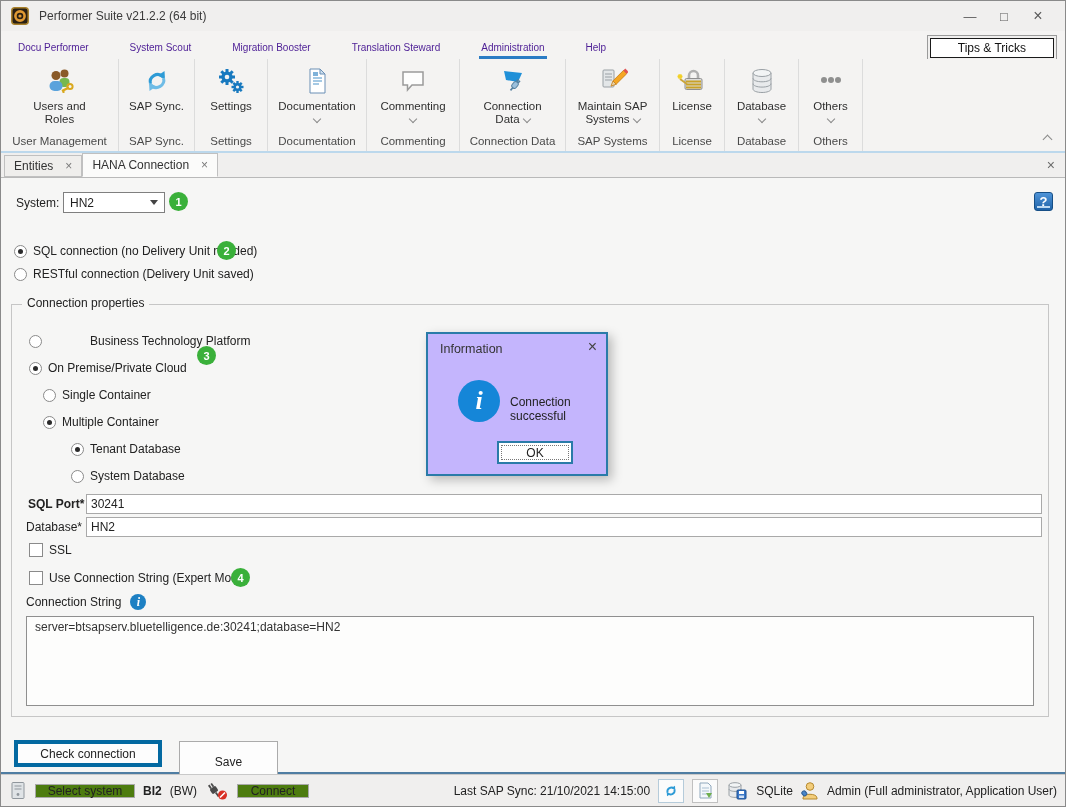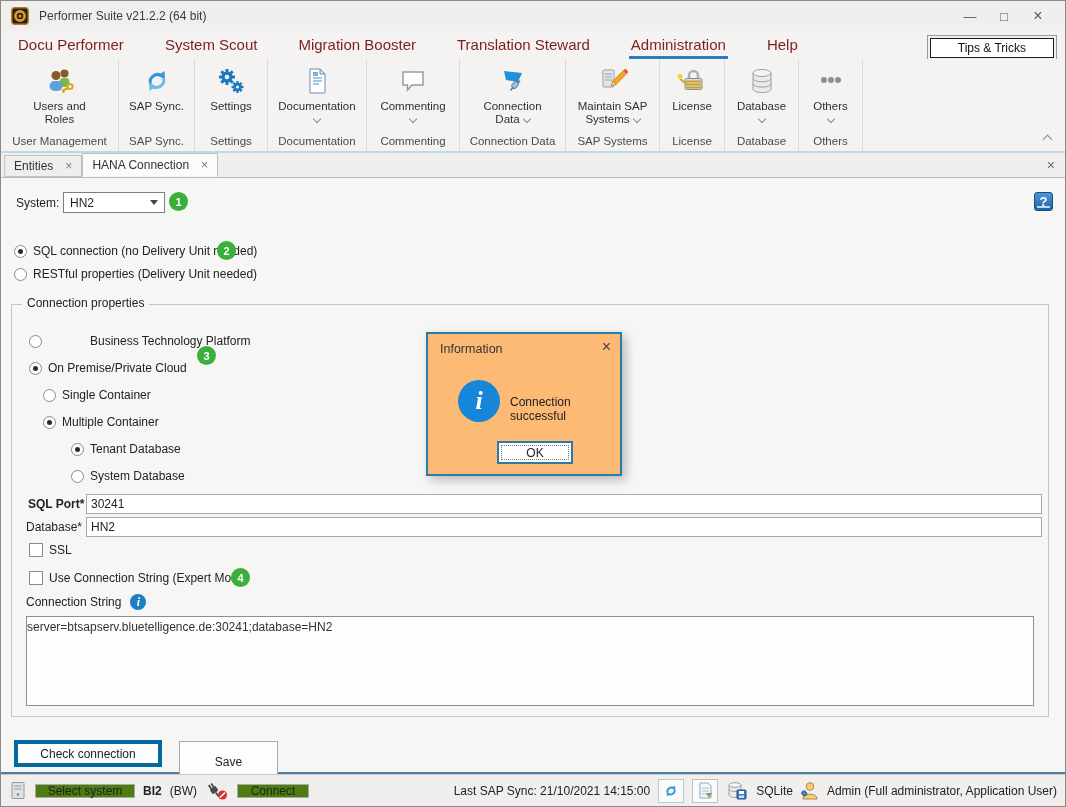--- a/index.html
+++ b/index.html
@@ -8,21 +8,21 @@
   .window{position:absolute;inset:0;border:1px solid #8a8a8a;background:#f2f1f0;}
 
   
   .titlebar{height:30px;background:#f0efee;display:flex;align-items:center;padding:0 10px;gap:10px;}
   .title{color:#3b3b3b;font-size:12px;}
   .win-controls{margin-left:auto;display:flex;}
   .wbtn{width:34px;height:26px;display:flex;align-items:center;justify-content:center;color:#5a5a5a;font-size:13px;cursor:default;}
 
   
   .menubar{height:28px;background:#f4f3f2;display:flex;align-items:flex-end;padding:0 0 0 15px;position:relative;}
-  .mitem{font-size:15px;color:#7f1d1d;padding:0 2px 6px 2px;margin-right:37px;}
+  .mitem{font-size:10px;color:#4c1d95;padding:0 2px 6px 2px;margin-right:37px;}
   .mitem.active{padding-bottom:3px;border-bottom:3px solid #2b7cc4;}
   .tips-outer{position:absolute;right:8px;top:4px;border:1px solid #9a9a9a;background:#f0efee;padding:2px;}
   .tips-inner{border:1px solid #1a1a1a;background:#fff;padding:2px 27px;font-size:12px;color:#111;}
 
   
   .ribbon{height:94px;background:#f4f3f2;display:flex;border-bottom:2px solid #bcd8ec;position:relative;}
   .rgroup{display:flex;flex-direction:column;border-right:1px solid #dcdcdc;flex:none;}
   .rbtn{flex:1;display:flex;flex-direction:column;align-items:center;padding-top:7px;}
   .rbtn svg{display:block;flex:none;}
   .rlab{font-size:11.5px;color:#2f2f2f;text-align:center;line-height:13px;margin-top:4px;}
@@ -51,27 +51,27 @@
   .badge{position:absolute;width:19px;height:19px;border-radius:50%;background:#3ab03a;color:#fff;font-weight:bold;font-size:11px;display:flex;align-items:center;justify-content:center;}
   .dropdown{position:absolute;width:102px;height:21px;border:1px solid #7f7f7f;background:#fff;display:flex;align-items:center;padding:0 6px;font-size:12px;}
   .dd-arrow{margin-left:auto;width:0;height:0;border-left:4px solid transparent;border-right:4px solid transparent;border-top:5px solid #444;}
   .help-icon{position:absolute;width:19px;height:19px;border:1px solid #164f86;border-radius:3px;background:linear-gradient(#4f94d8,#1f63a8);color:#fff;font-weight:bold;font-size:13px;display:flex;align-items:center;justify-content:center;}
   .help-icon::after{content:"";position:absolute;left:2px;right:2px;bottom:2px;height:2px;background:#bcd9f2;}
   .fieldset{position:absolute;border:1px solid #c6c6c6;}
   .legend{position:absolute;top:-9px;left:10px;background:#f6f6f5;padding:0 5px;font-size:12px;color:#222;}
   .tinput{position:absolute;height:20px;border:1px solid #a9a9a9;background:#fff;font-family:"Liberation Sans","DejaVu Sans",sans-serif;font-size:12px;padding:0 4px;color:#222;}
   .info-circle{width:16px;height:16px;border-radius:50%;background:#1d80c3;color:#fff;display:flex;align-items:center;justify-content:center;font-family:"Liberation Serif","DejaVu Serif",serif;font-weight:bold;font-style:italic;font-size:12px;flex:none;}
   .connstr-row{position:absolute;display:flex;align-items:center;gap:9px;}
-  .ctext{position:absolute;border:1px solid #8f8f8f;background:#fdfdfc;font-family:"Liberation Sans","DejaVu Sans",sans-serif;font-size:12px;color:#333;padding:3px 0;resize:none;}
+  .ctext{position:absolute;border:1px solid #8f8f8f;background:#fdfdfc;font-family:"Liberation Sans","DejaVu Sans",sans-serif;font-size:12px;color:#333;padding:3px 8px;resize:none;}
   .btn{position:absolute;background:#fdfdfd;font-size:12px;color:#222;display:flex;align-items:center;justify-content:center;}
   .btn-primary{border:4px solid #0369a1;}
   .btn-plain{border:1px solid #ababab;}
 
   
-  .dialog{position:absolute;left:425px;top:154px;width:196px;height:144px;background:#fdba74;border:2px solid #2a7ba8;box-shadow:4px 4px 10px rgba(0,0,0,.25);}
+  .dialog{position:absolute;left:425px;top:154px;width:182px;height:144px;background:#c4b5fd;border:2px solid #2a7ba8;box-shadow:4px 4px 10px rgba(0,0,0,.25);}
   .dlg-title{position:absolute;left:12px;top:8px;font-size:12.5px;color:#333;}
   .dlg-close{position:absolute;right:9px;top:4px;font-size:16px;color:#444;}
   .dlg-icon{position:absolute;left:30px;top:46px;width:42px;height:42px;border-radius:50%;background:#1586d8;color:#fff;display:flex;align-items:center;justify-content:center;font-family:"Liberation Serif","DejaVu Serif",serif;font-style:italic;font-weight:bold;font-size:26px;}
   .dlg-msg{position:absolute;left:82px;top:61px;font-size:12px;color:#222;}
   .dlg-ok{position:absolute;left:69px;bottom:10px;width:76px;height:23px;background:#fff;border:2px solid #2a7ba8;outline:1px dotted #777;outline-offset:-5px;font-size:12px;color:#222;display:flex;align-items:center;justify-content:center;}
 
   
   .statusbar{position:absolute;left:0;right:0;bottom:0;height:32px;background:#f0efee;border-top:1px solid #c9c9c9;display:flex;align-items:center;padding:0 8px;gap:8px;font-size:12px;color:#222;}
   .sbtn{height:14px;border:1px solid #a9a9a9;background:#4d7c0f;display:flex;align-items:center;justify-content:center;font-size:12px;color:#222;}
   .sb-box{width:26px;height:24px;border:1px solid #b5cbda;background:#fbfbfb;display:flex;align-items:center;justify-content:center;}
@@ -308,21 +308,21 @@
     <div class="help-icon" style="left:1033px;top:14px;">?</div>
 
     <div class="rrow" style="left:13px;top:66px;">
       <span class="radio sel"></span>
       <span class="flabel">SQL connection (no Delivery Unit needed)</span>
     </div>
     <span class="badge" style="left:216px;top:63px;">2</span>
 
     <div class="rrow" style="left:13px;top:89px;">
       <span class="radio"></span>
-      <span class="flabel">RESTful properties (Delivery Unit needed)</span>
+      <span class="flabel">RESTful connection (Delivery Unit saved)</span>
     </div>
 
     <div class="fieldset" style="left:10px;top:126px;width:1038px;height:413px;">
       <span class="legend">Connection properties</span>
 
       <div class="rrow" style="left:17px;top:29px;gap:48px;">
         <span class="radio"></span>
         <span class="flabel">Business Technology Platform</span>
       </div>
       <span class="badge" style="left:185px;top:41px;">3</span>

